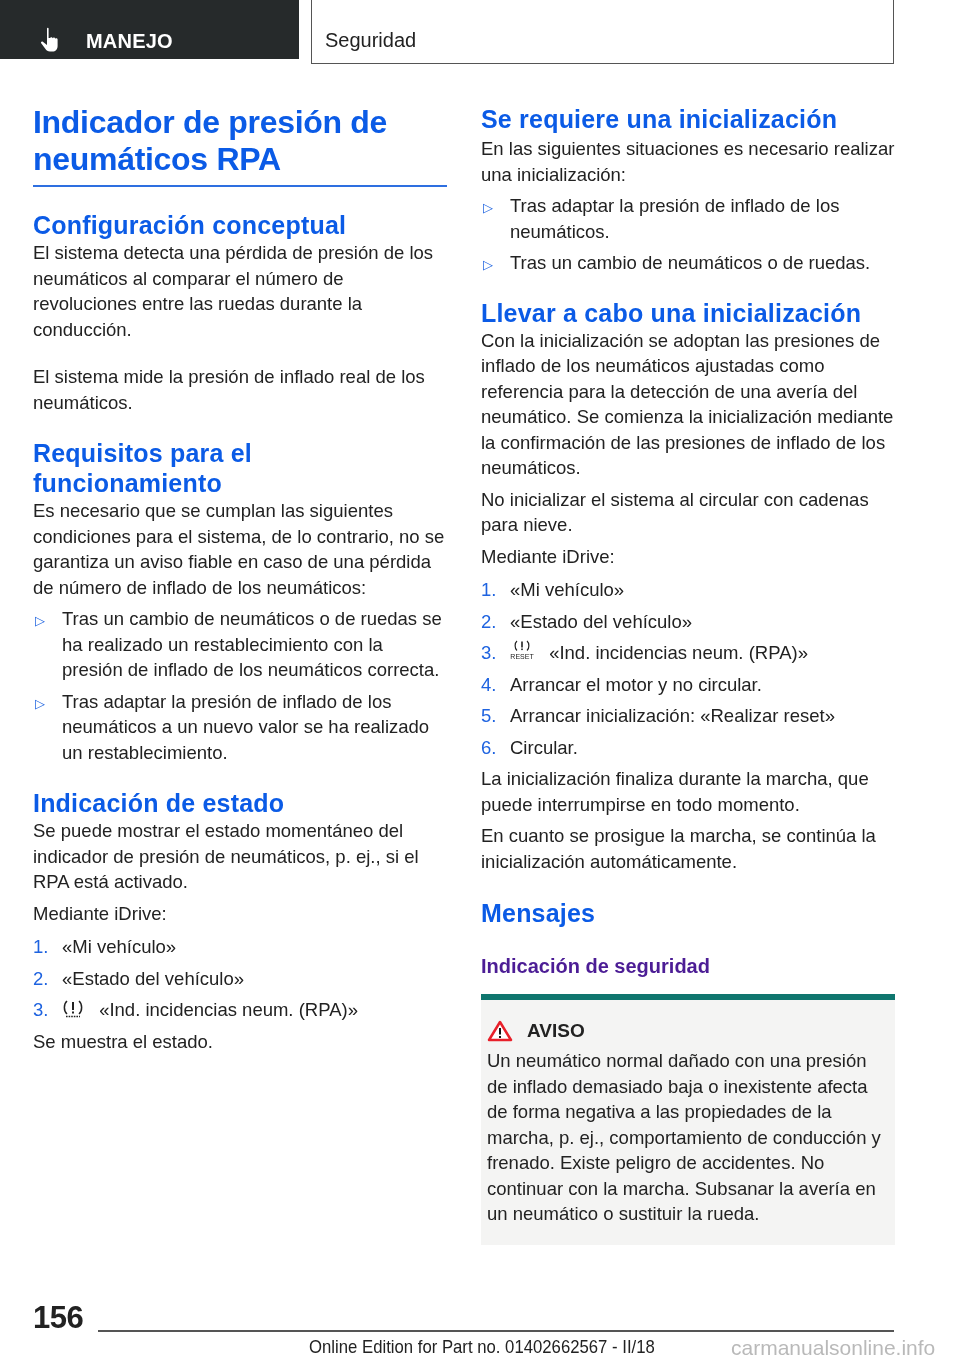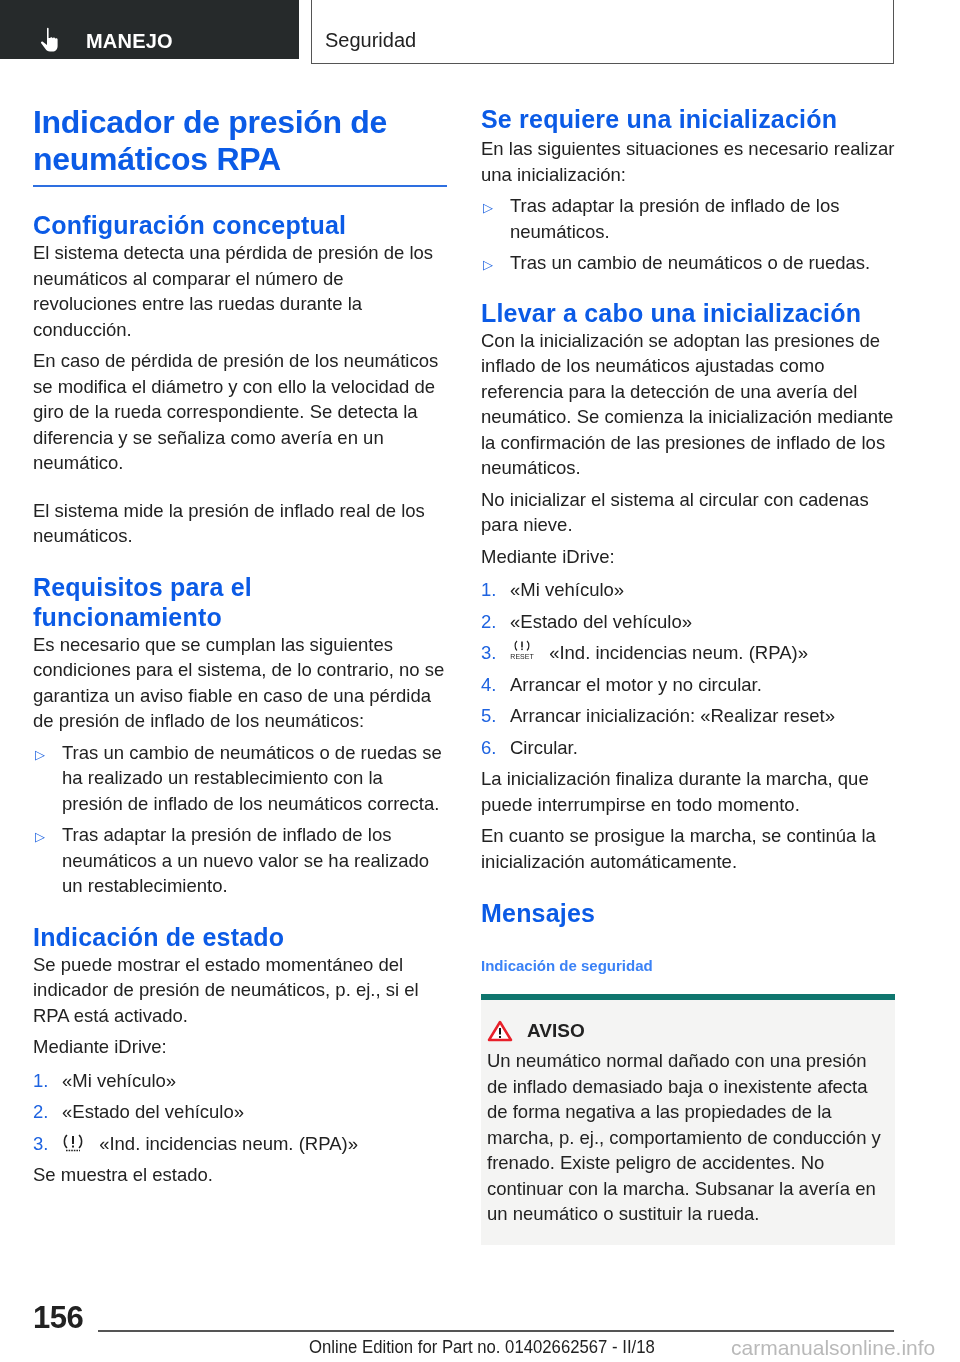--- a/index.html
+++ b/index.html
@@ -17,21 +17,21 @@
       position: absolute; left: 311px; top: -2px; width: 583px; height: 66px;
       border: 1.5px solid #555; border-top: none; box-sizing: border-box;
     }
     .header-box .sec { position: absolute; left: 13px; top: 31px; font-size: 20px; color: #222; }
     .col { position: absolute; }
     .col-left { left: 33px; top: 104px; width: 414px; }
     .col-right { left: 481px; top: 104px; width: 414px; }
     .h1 { color: #0b5be6; font-weight: bold; font-size: 32px; line-height: 37px; margin: 0; letter-spacing: -0.3px; }
     .rule { height: 2px; background: #2e6fe0; margin: 7px 0 0 0; }
     .h2 { color: #0b5be6; font-weight: bold; font-size: 25px; line-height: 30px; margin: 0; letter-spacing: 0.2px; }
-    .h3 { color: #3b82f6; font-weight: bold; font-size: 15px; line-height: 28px; margin: 0; }
+    .h3 { color: #4c1d95; font-weight: bold; font-size: 20px; line-height: 28px; margin: 0; }
     p { margin: 0; font-size: 18.5px; line-height: 25.5px; }
     .blist { margin: 0; padding: 0; list-style: none; }
     .blist li { position: relative; padding-left: 29px; font-size: 18.5px; line-height: 25.5px; }
     .blist .tri { position: absolute; left: 2px; top: 2px; color: #1e63e0; font-size: 13px; }
     .olist { margin: 0; padding: 0; list-style: none; }
     .olist li { position: relative; padding-left: 29px; font-size: 18.5px; line-height: 25.5px; margin-top: 6px; }
     .olist .num { position: absolute; left: 0; top: 0; color: #1e63e0; }
     .tpms { display: inline-block; vertical-align: -3px; margin-right: 10px; }
     .warn-box {
       background: #f4f4f3; border-top: 6px solid #0f766e; padding: 20px 6px 18px 6px; margin-top: 14px;
@@ -56,25 +56,24 @@
 <div class="header-box">
   <span class="sec">Seguridad</span>
 </div>
 
 <div class="col col-left">
   <h1 class="h1">Indicador de presión de neumáticos RPA</h1>
   <div class="rule"></div>
 
   <h2 class="h2" style="margin-top:23px;">Configuración conceptual</h2>
   <p>El sistema detecta una pérdida de presión de los neumáticos al comparar el número de revoluciones entre las ruedas durante la conducción.</p>
-  <p style="margin-top:6px;">En caso de pérdida de presión de los neumáticos se modifica el diámetro y con ello la velocidad de giro de la rueda correspondiente. Se detecta la diferencia y se señaliza como avería en un neumático.</p>
   <p style="margin-top:22px;">El sistema mide la presión de inflado real de los neumáticos.</p>
 
   <h2 class="h2" style="margin-top:23px;">Requisitos para el funcionamiento</h2>
-  <p>Es necesario que se cumplan las siguientes condiciones para el sistema, de lo contrario, no se garantiza un aviso fiable en caso de una pérdida de presión de inflado de los neumáticos:</p>
+  <p>Es necesario que se cumplan las siguientes condiciones para el sistema, de lo contrario, no se garantiza un aviso fiable en caso de una pérdida de número de inflado de los neumáticos:</p>
   <ul class="blist">
     <li style="margin-top:6px;">
       <span class="tri">▷</span>
       <span>Tras un cambio de neumáticos o de ruedas se ha realizado un restablecimiento con la presión de inflado de los neumáticos correcta.</span>
     </li>
     <li style="margin-top:6px;">
       <span class="tri">▷</span>
       <span>Tras adaptar la presión de inflado de los neumáticos a un nuevo valor se ha realizado un restablecimiento.</span>
     </li>
   </ul>

